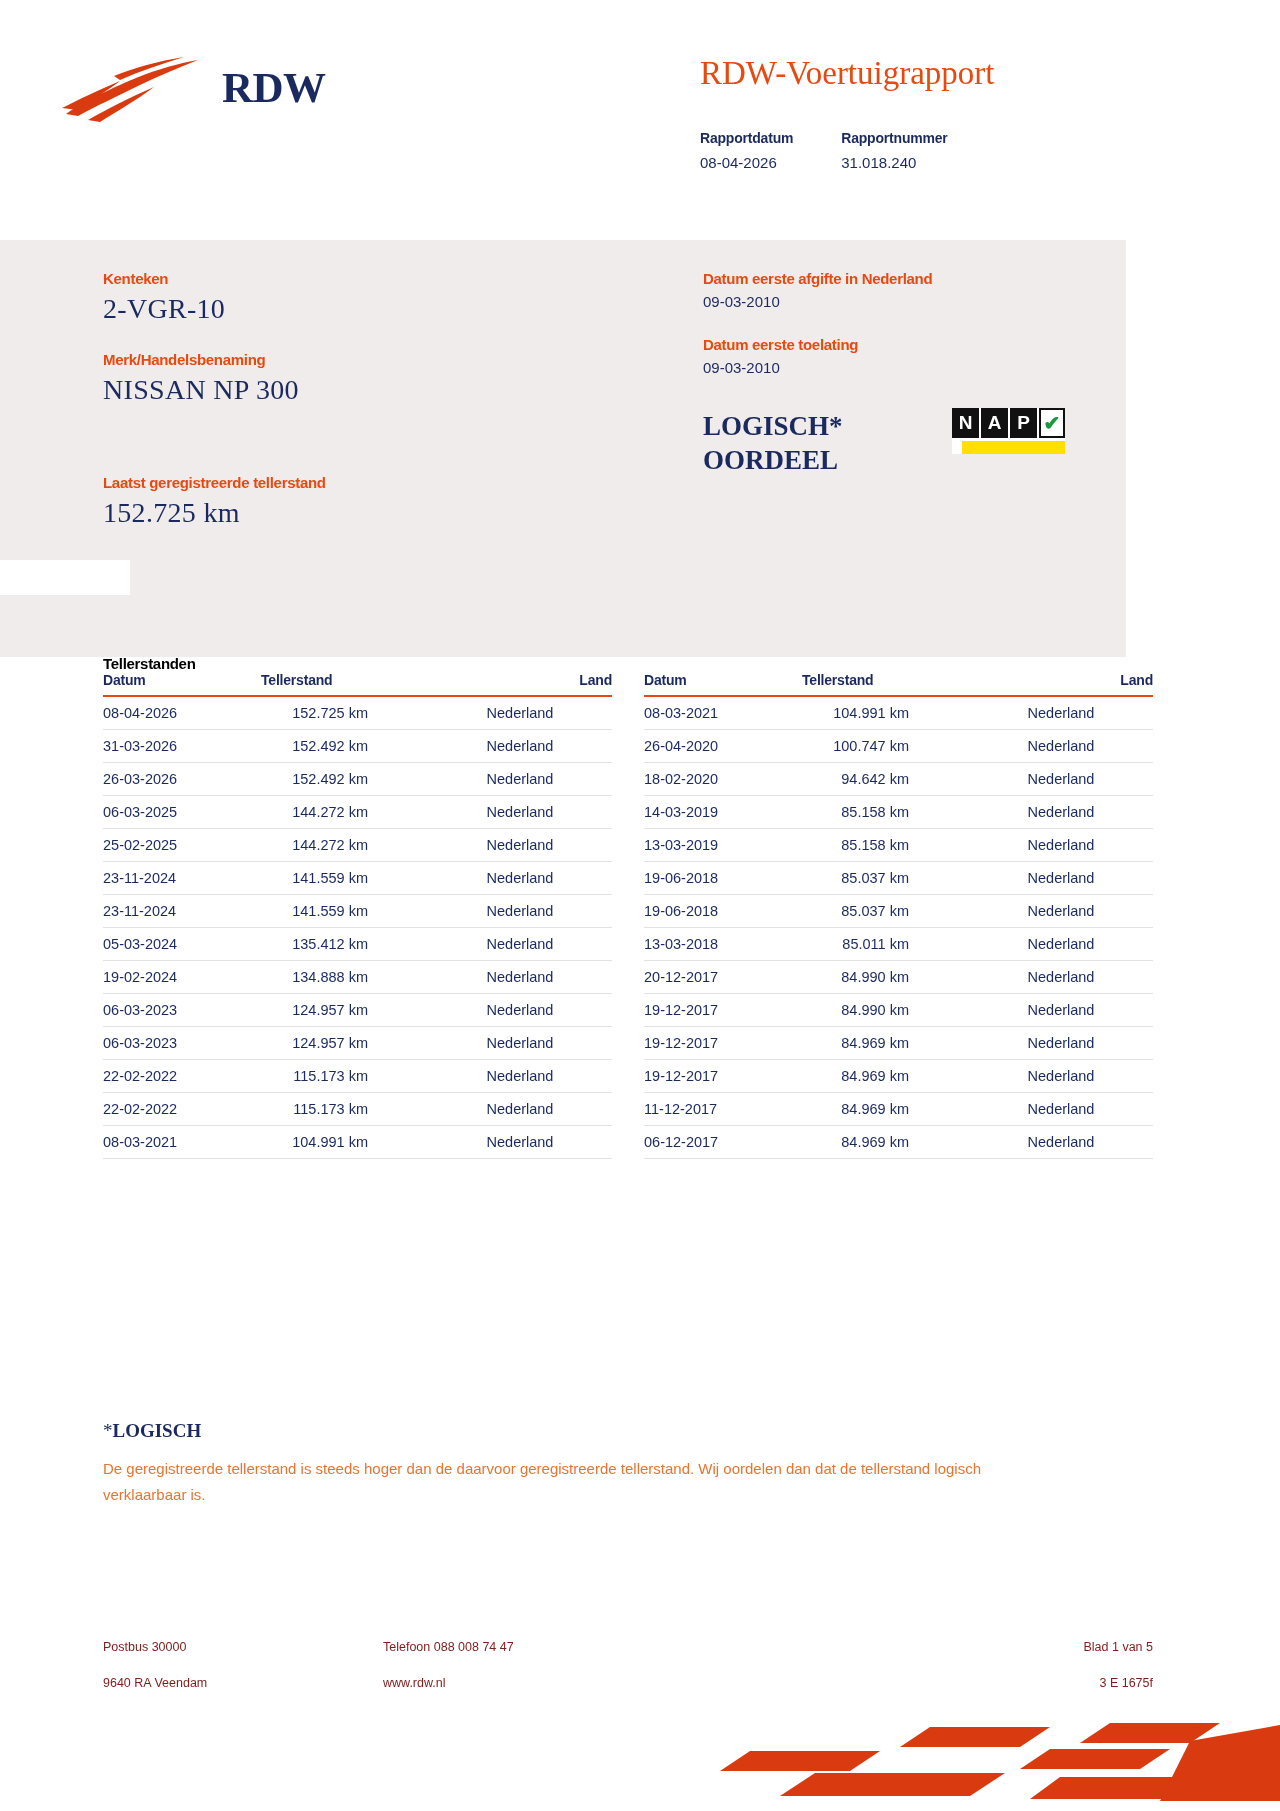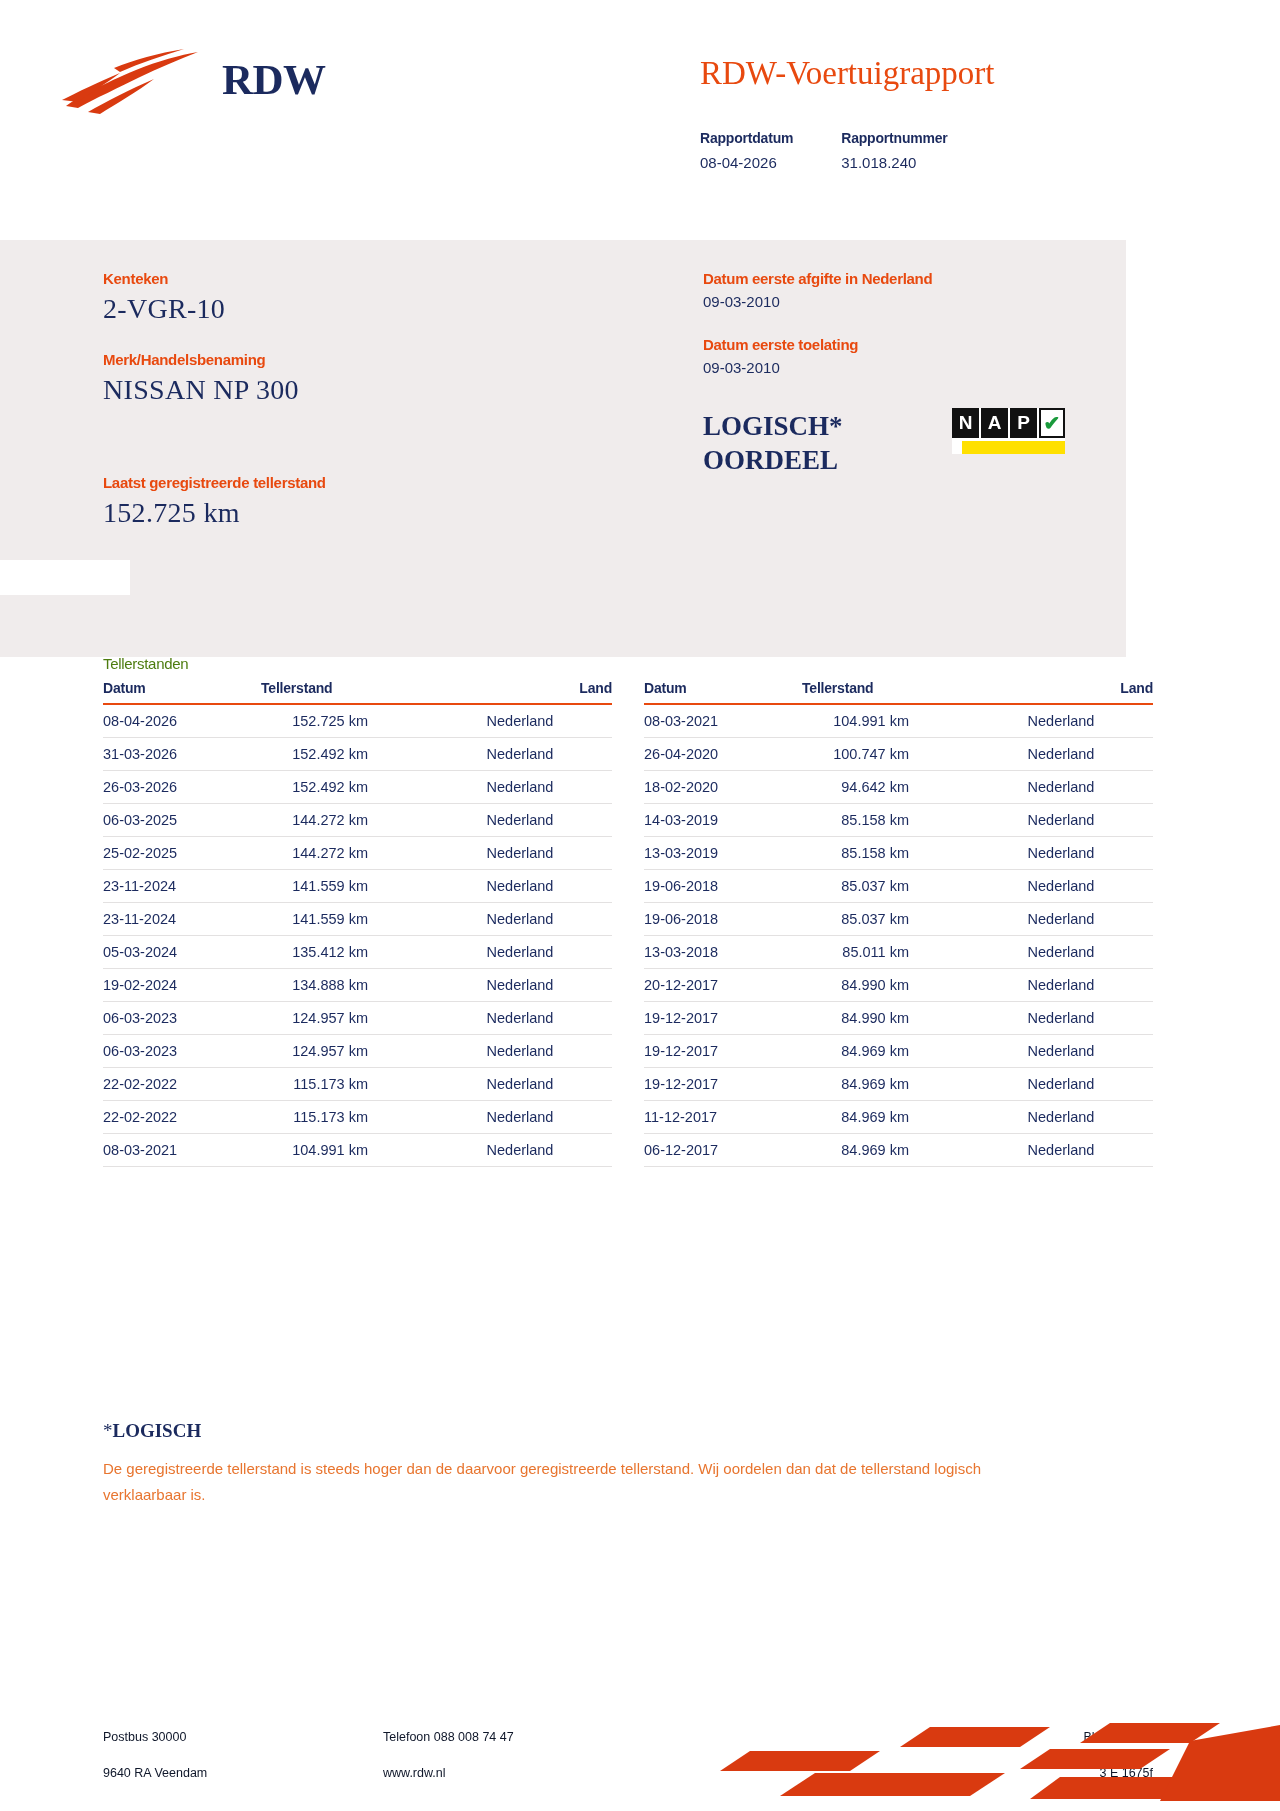--- a/index.html
+++ b/index.html
@@ -18,21 +18,21 @@
   }
 
   
   .header {
     position: relative;
     height: 200px;
   }
   .logo-wrap {
     position: absolute;
     left: 58px;
-    top: 44px;
+    top: 52px;
     display: flex;
     align-items: center;
   }
   .logo-mark {
     width: 150px;
     height: 70px;
     position: relative;
     margin-right: 14px;
   }
   .logo-mark svg { display: block; }
@@ -176,24 +176,23 @@
 
   
   .tables {
     position: absolute;
     left: 103px;
     top: 655px;
     width: 1050px;
   }
   .tables-title {
     font-size: 15px;
-    font-weight: normal;
-    color: #4d7c0f;
+    font-weight: bold;
+    color: #000000;
     letter-spacing: -0.3px;
-    margin-bottom: 8px;
   }
   .tables-row {
     display: flex;
     gap: 32px;
   }
   table.odo {
     width: 509px;
     border-collapse: collapse;
     font-size: 14.5px;
   }
@@ -238,24 +237,24 @@
     font-size: 15px;
     line-height: 1.75;
     color: #e8752f;
     max-width: 960px;
   }
 
   
   .footer {
     position: absolute;
     left: 103px;
-    top: 1730px;
+    top: 1640px;
     width: 1050px;
     font-size: 12.5px;
-    color: #0f172a;
+    color: #7f1d1d;
   }
   .footer-row {
     display: flex;
     margin-bottom: 22px;
   }
   .footer-col-1 { width: 280px; }
   .footer-col-2 { flex: 1; }
   .footer-col-3 { text-align: right; width: 200px; }
 
   .footer-graphic {

